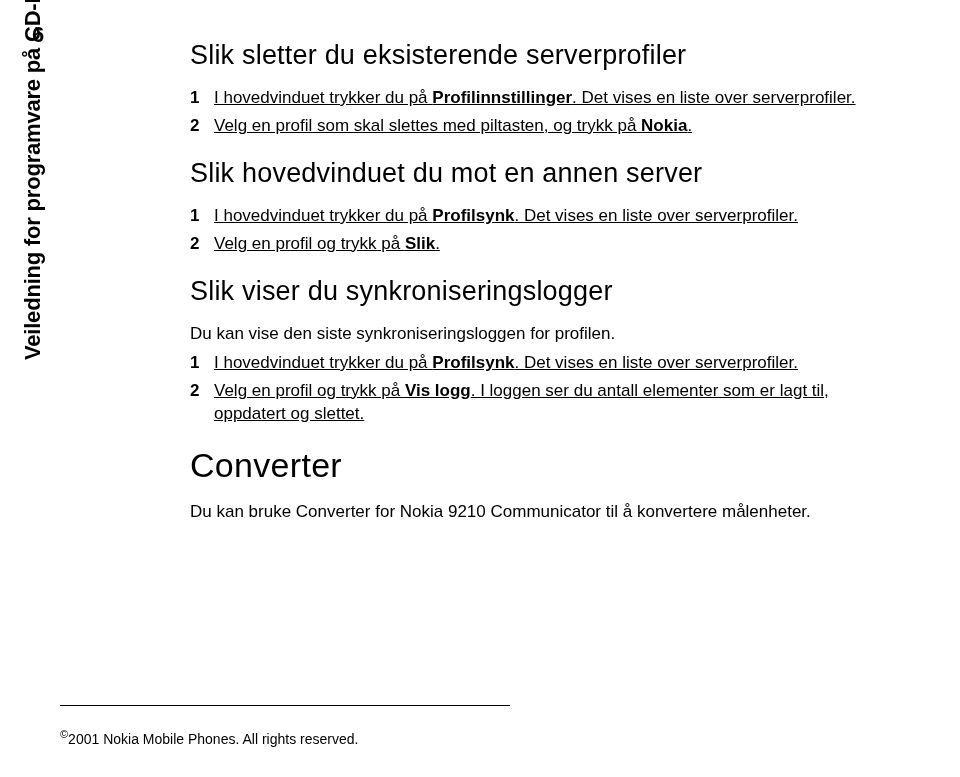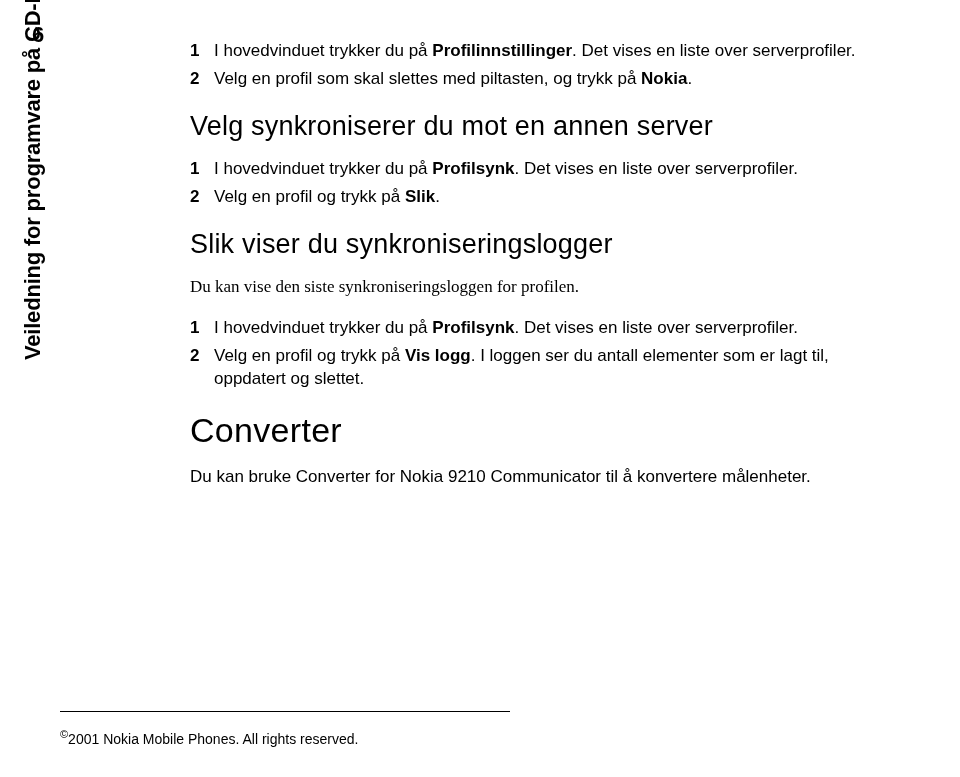--- a/index.html
+++ b/index.html
@@ -66,88 +66,90 @@
       display: flex;
       align-items: flex-start;
     }
     .numbered-list li .num {
       font-weight: bold;
       min-width: 24px;
       flex-shrink: 0;
     }
     .numbered-list li .text {
       flex: 1;
+      text-decoration: underline;
     }
     .body-text {
       font-size: 17px;
       line-height: 1.35;
       margin-bottom: 32px;
     }
     .bold {
       font-weight: bold;
     }
     .footer {
       position: absolute;
       bottom: 30px;
       left: 60px;
       border-top: 1px solid #000;
       width: 450px;
-      padding-top: 16px;
+      padding-top: 22px;
       font-size: 14px;
       font-weight: 300;
     }
     .footer .copyright-symbol {
       font-size: 11px;
       vertical-align: super;
     }
   </style>
 </head>
 <body>
 
 <div class="page">
 
   <div class="page-number">6</div>
 
   <div class="sidebar-label">Veiledning for programvare på CD-ROM</div>
 
   <div class="content">
 
+    <h2 class="section-title">Slik sletter du eksisterende serverprofiler</h2>
     <ol class="numbered-list">
       <li>
         <span class="num">1</span>
         <span class="text">
           <span>I hovedvinduet trykker du på </span><span class="bold">Profilinnstillinger</span><span>. Det vises en liste over serverprofiler.</span>
         </span>
       </li>
       <li>
         <span class="num">2</span>
         <span class="text">
           <span>Velg en profil som skal slettes med piltasten, og trykk på </span><span class="bold">Nokia</span><span>.</span>
         </span>
       </li>
     </ol>
 
-    <h2 class="section-title">Velg synkroniserer du mot en annen server</h2>
+    <h2 class="section-title">Slik hovedvinduet du mot en annen server</h2>
     <ol class="numbered-list">
       <li>
         <span class="num">1</span>
         <span class="text">
           <span>I hovedvinduet trykker du på </span><span class="bold">Profilsynk</span><span>. Det vises en liste over serverprofiler.</span>
         </span>
       </li>
       <li>
         <span class="num">2</span>
         <span class="text">
           <span>Velg en profil og trykk på </span><span class="bold">Slik</span><span>.</span>
         </span>
       </li>
     </ol>
 
     <h2 class="section-title">Slik viser du synkroniseringslogger</h2>
-    <p class="body-text" style="margin-bottom:18px;font-family:Liberation Serif, serif;">Du kan vise den siste synkroniseringsloggen for profilen.</p>
+    <p class="body-text" style="margin-bottom:6px;">Du kan vise den siste synkroniseringsloggen for profilen.</p>
     <ol class="numbered-list">
       <li>
         <span class="num">1</span>
         <span class="text">
           <span>I hovedvinduet trykker du på </span><span class="bold">Profilsynk</span><span>. Det vises en liste over serverprofiler.</span>
         </span>
       </li>
       <li>
         <span class="num">2</span>
         <span class="text">

